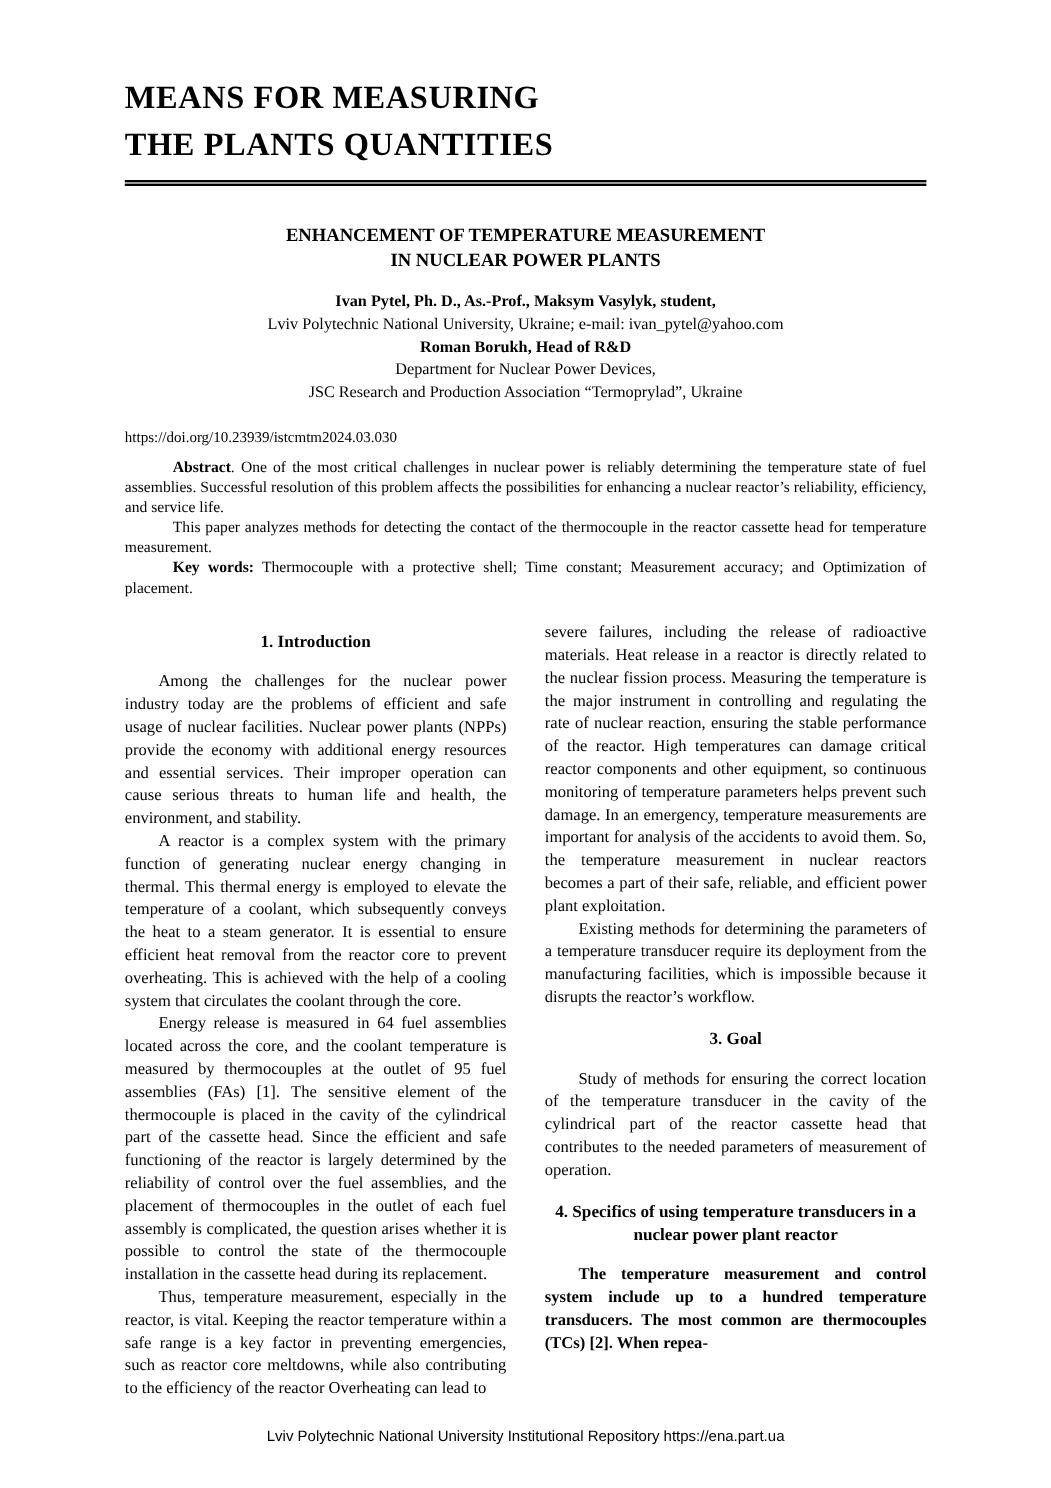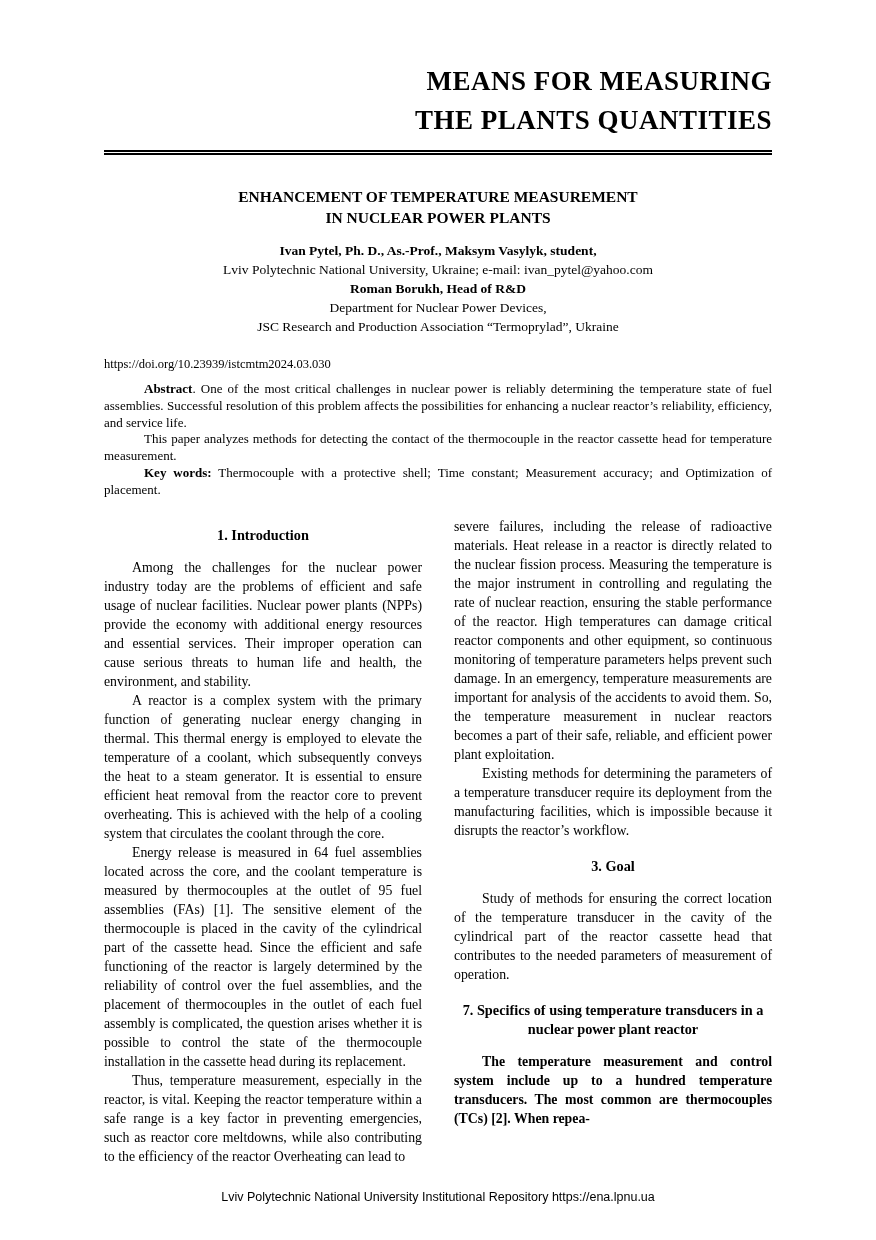--- a/index.html
+++ b/index.html
@@ -11,21 +11,21 @@
     font-family: "Liberation Serif", serif;
     color: #000;
     overflow: hidden;
   }
   .page {
     padding: 62px 104px 0 104px;
     height: 100%;
     position: relative;
   }
   .journal-title {
-    text-align: right;
+    text-align: left;
     font-weight: bold;
     font-size: 27px;
     line-height: 39px;
     letter-spacing: 0.5px;
   }
   .journal-title .t-line { display: block; }
   .double-rule {
     margin-top: 10px;
     height: 5px;
     border-top: 2px solid #000;
@@ -136,20 +136,20 @@
       <p>A reactor is a complex system with the primary function of generating nuclear energy changing in thermal. This thermal energy is employed to elevate the temperature of a coolant, which subsequently conveys the heat to a steam generator. It is essential to ensure efficient heat removal from the reactor core to prevent overheating. This is achieved with the help of a cooling system that circulates the coolant through the core.</p>
       <p>Energy release is measured in 64 fuel assemblies located across the core, and the coolant temperature is measured by thermocouples at the outlet of 95 fuel assemblies (FAs) [1]. The sensitive element of the thermocouple is placed in the cavity of the cylindrical part of the cassette head. Since the efficient and safe functioning of the reactor is largely determined by the reliability of control over the fuel assemblies, and the placement of thermocouples in the outlet of each fuel assembly is complicated, the question arises whether it is possible to control the state of the thermocouple installation in the cassette head during its replacement.</p>
       <p>Thus, temperature measurement, especially in the reactor, is vital. Keeping the reactor temperature within a safe range is a key factor in preventing emergencies, such as reactor core meltdowns, while also contributing to the efficiency of the reactor Overheating can lead to</p>
     </div>
 
     <div class="col">
       <p class="noindent">severe failures, including the release of radioactive materials. Heat release in a reactor is directly related to the nuclear fission process. Measuring the temperature is the major instrument in controlling and regulating the rate of nuclear reaction, ensuring the stable performance of the reactor. High temperatures can damage critical reactor components and other equipment, so continuous monitoring of temperature parameters helps prevent such damage. In an emergency, temperature measurements are important for analysis of the accidents to avoid them. So, the temperature measurement in nuclear reactors becomes a part of their safe, reliable, and efficient power plant exploitation.</p>
       <p>Existing methods for determining the parameters of a temperature transducer require its deployment from the manufacturing facilities, which is impossible because it disrupts the reactor’s workflow.</p>
       <h3>3. Goal</h3>
       <p>Study of methods for ensuring the correct location of the temperature transducer in the cavity of the cylindrical part of the reactor cassette head that contributes to the needed parameters of measurement of operation.</p>
-      <h3>7. Specifics of using temperature transducers in a nuclear power plant reactor</h3>
+      <h3>4. Specifics of using temperature transducers in a nuclear power plant reactor</h3>
       <p class="bold-para">The temperature measurement and control system include up to a hundred temperature transducers.  The most common are thermocouples (TCs) [2]. When repea-</p>
     </div>
   </section>
 
-  <div class="footer">Lviv Polytechnic National University Institutional Repository https://ena.lpnu.ua</div>
+  <div class="footer">Lviv Polytechnic National University Institutional Repository https://ena.part.ua</div>
 
 </div>
 
 </body></html>

